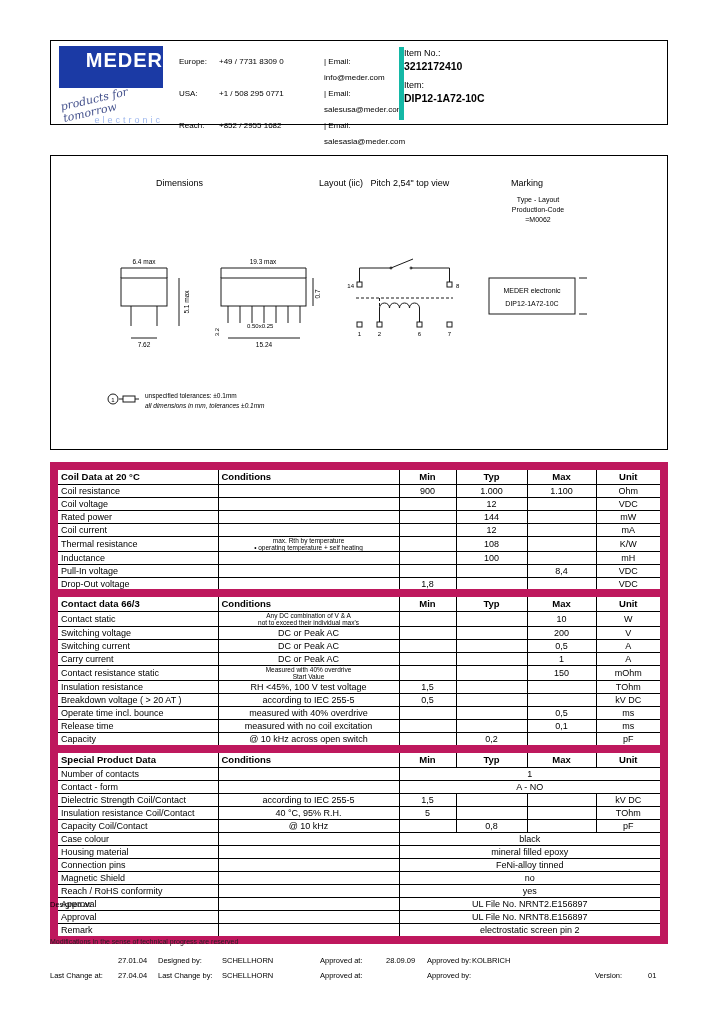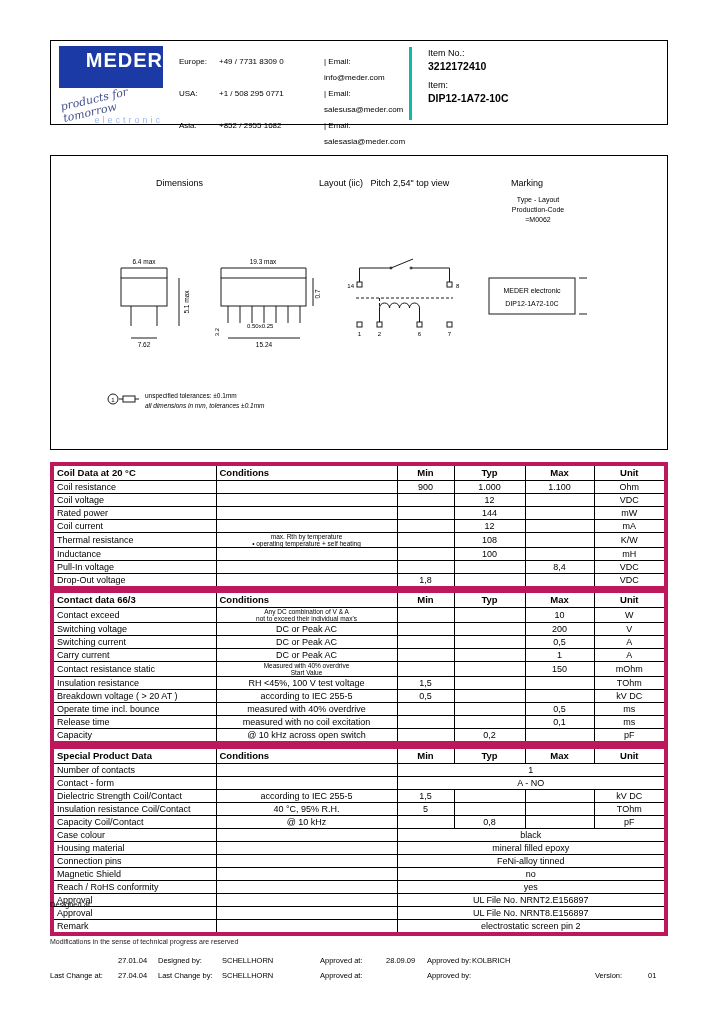--- a/index.html
+++ b/index.html
@@ -16,37 +16,37 @@
           background:var(--brand-blue,#1b3aa5); color:#fff; text-align:right; padding-top:3px; }
   .logo-meder { font-size:20px; font-weight:bold; letter-spacing:1px; line-height:22px; }
   .logo-electronic { font-size:9px; color:#9db7ee; letter-spacing:3px; line-height:10px;margin-top:44px; }
   .tagline { position:absolute; left:10px; top:50px; width:92px;
              font-family:"DejaVu Serif", serif; font-style:italic; font-size:11px;
              color:#44518c; transform:rotate(-13deg); line-height:12px; }
 
   .contacts { position:absolute; left:128px; top:13px; font-size:8px; line-height:16px; width:230px; }
   .contact-row { display:grid; grid-template-columns:40px 105px auto; }
 
-  .item-block { position:absolute; left:358px; top:6px; height:73px; width:250px;
-                border-left:3px solid #14b8a6; padding-left:16px; }
+  .item-block { position:absolute; left:348px; top:6px; height:73px; width:250px;
+                border-left:5px solid #14b8a6; }
   .item-label { font-size:9px; line-height:12px; }
   .item-value { font-size:10.5px; font-weight:bold; line-height:14px; margin-bottom:6px; }
 
   
   .drawing-svg rect, .drawing-svg line, .drawing-svg path, .drawing-svg circle
     { fill:none; stroke:#1a1a1a; stroke-width:1; }
   .drawing-svg .dash { stroke-dasharray:3 2; }
   .drawing-svg text { fill:#000; stroke:none; font-family:"Liberation Sans", sans-serif; }
   .t9 { font-size:9px; } .t7 { font-size:7px; } .t65 { font-size:6.5px; } .t6 { font-size:6px; }
   .mid { text-anchor:middle; } .enda { text-anchor:end; }
   .gray { fill:#333; } .ital { font-style:italic; fill:#444; }
 
   
   .data-table { position:absolute; left:50px; width:618px; border-collapse:collapse;
-                table-layout:fixed; background:#fff; border:4px solid #be185d; }
+                table-layout:fixed; background:#fff; border:8px solid #be185d; }
   .data-table th, .data-table td { border:1px solid #000; font-size:9px; padding:0 3px;
                 height:12px; line-height:12px; overflow:hidden; white-space:nowrap; }
   .data-table thead th { font-weight:bold; text-align:center; font-size:9.5px; height:14px; line-height:14px; }
   .data-table thead th.th-title, .data-table thead th.th-cond { text-align:left; }
   .c-label { text-align:left; }
   .c-cond  { text-align:center; font-size:8px; }
   .c-cond .cond-small { font-size:6.5px; line-height:7px; }
   .c-num   { text-align:center; }
   .c-span  { text-align:center; }
 
@@ -71,21 +71,21 @@
         <span>Europe:</span>
         <span>+49 / 7731 8309 0</span>
         <span>| Email: info@meder.com</span>
       </div>
       <div class="contact-row">
         <span>USA:</span>
         <span>+1 / 508 295 0771</span>
         <span>| Email: salesusa@meder.com</span>
       </div>
       <div class="contact-row">
-        <span>Asia:</span>
+        <span>Reach:</span>
         <span>+852 / 2955 1682</span>
         <span>| Email: salesasia@meder.com</span>
       </div>
     </div>
 
     <div class="item-block">
       <div class="item-label">Item No.:</div>
       <div class="item-value">3212172410</div>
       <div class="item-label">Item:</div>
       <div class="item-value">DIP12-1A72-10C</div>
@@ -288,21 +288,21 @@
         <th class="th-title">Contact data  66/3</th>
         <th class="th-cond">Conditions</th>
         <th>Min</th>
         <th>Typ</th>
         <th>Max</th>
         <th>Unit</th>
       </tr>
     </thead>
     <tbody>
         <tr>
-          <td class="c-label">Contact exceed</td>
+          <td class="c-label">Contact static</td>
           <td class="c-cond">
             <div class="cond-small">Any DC combination of V &amp; A</div>
             <div class="cond-small">not to exceed their individual max's</div>
           </td>
           <td class="c-num"></td>
           <td class="c-num"></td>
           <td class="c-num">10</td>
           <td class="c-num">W</td>
         </tr>
         <tr>

